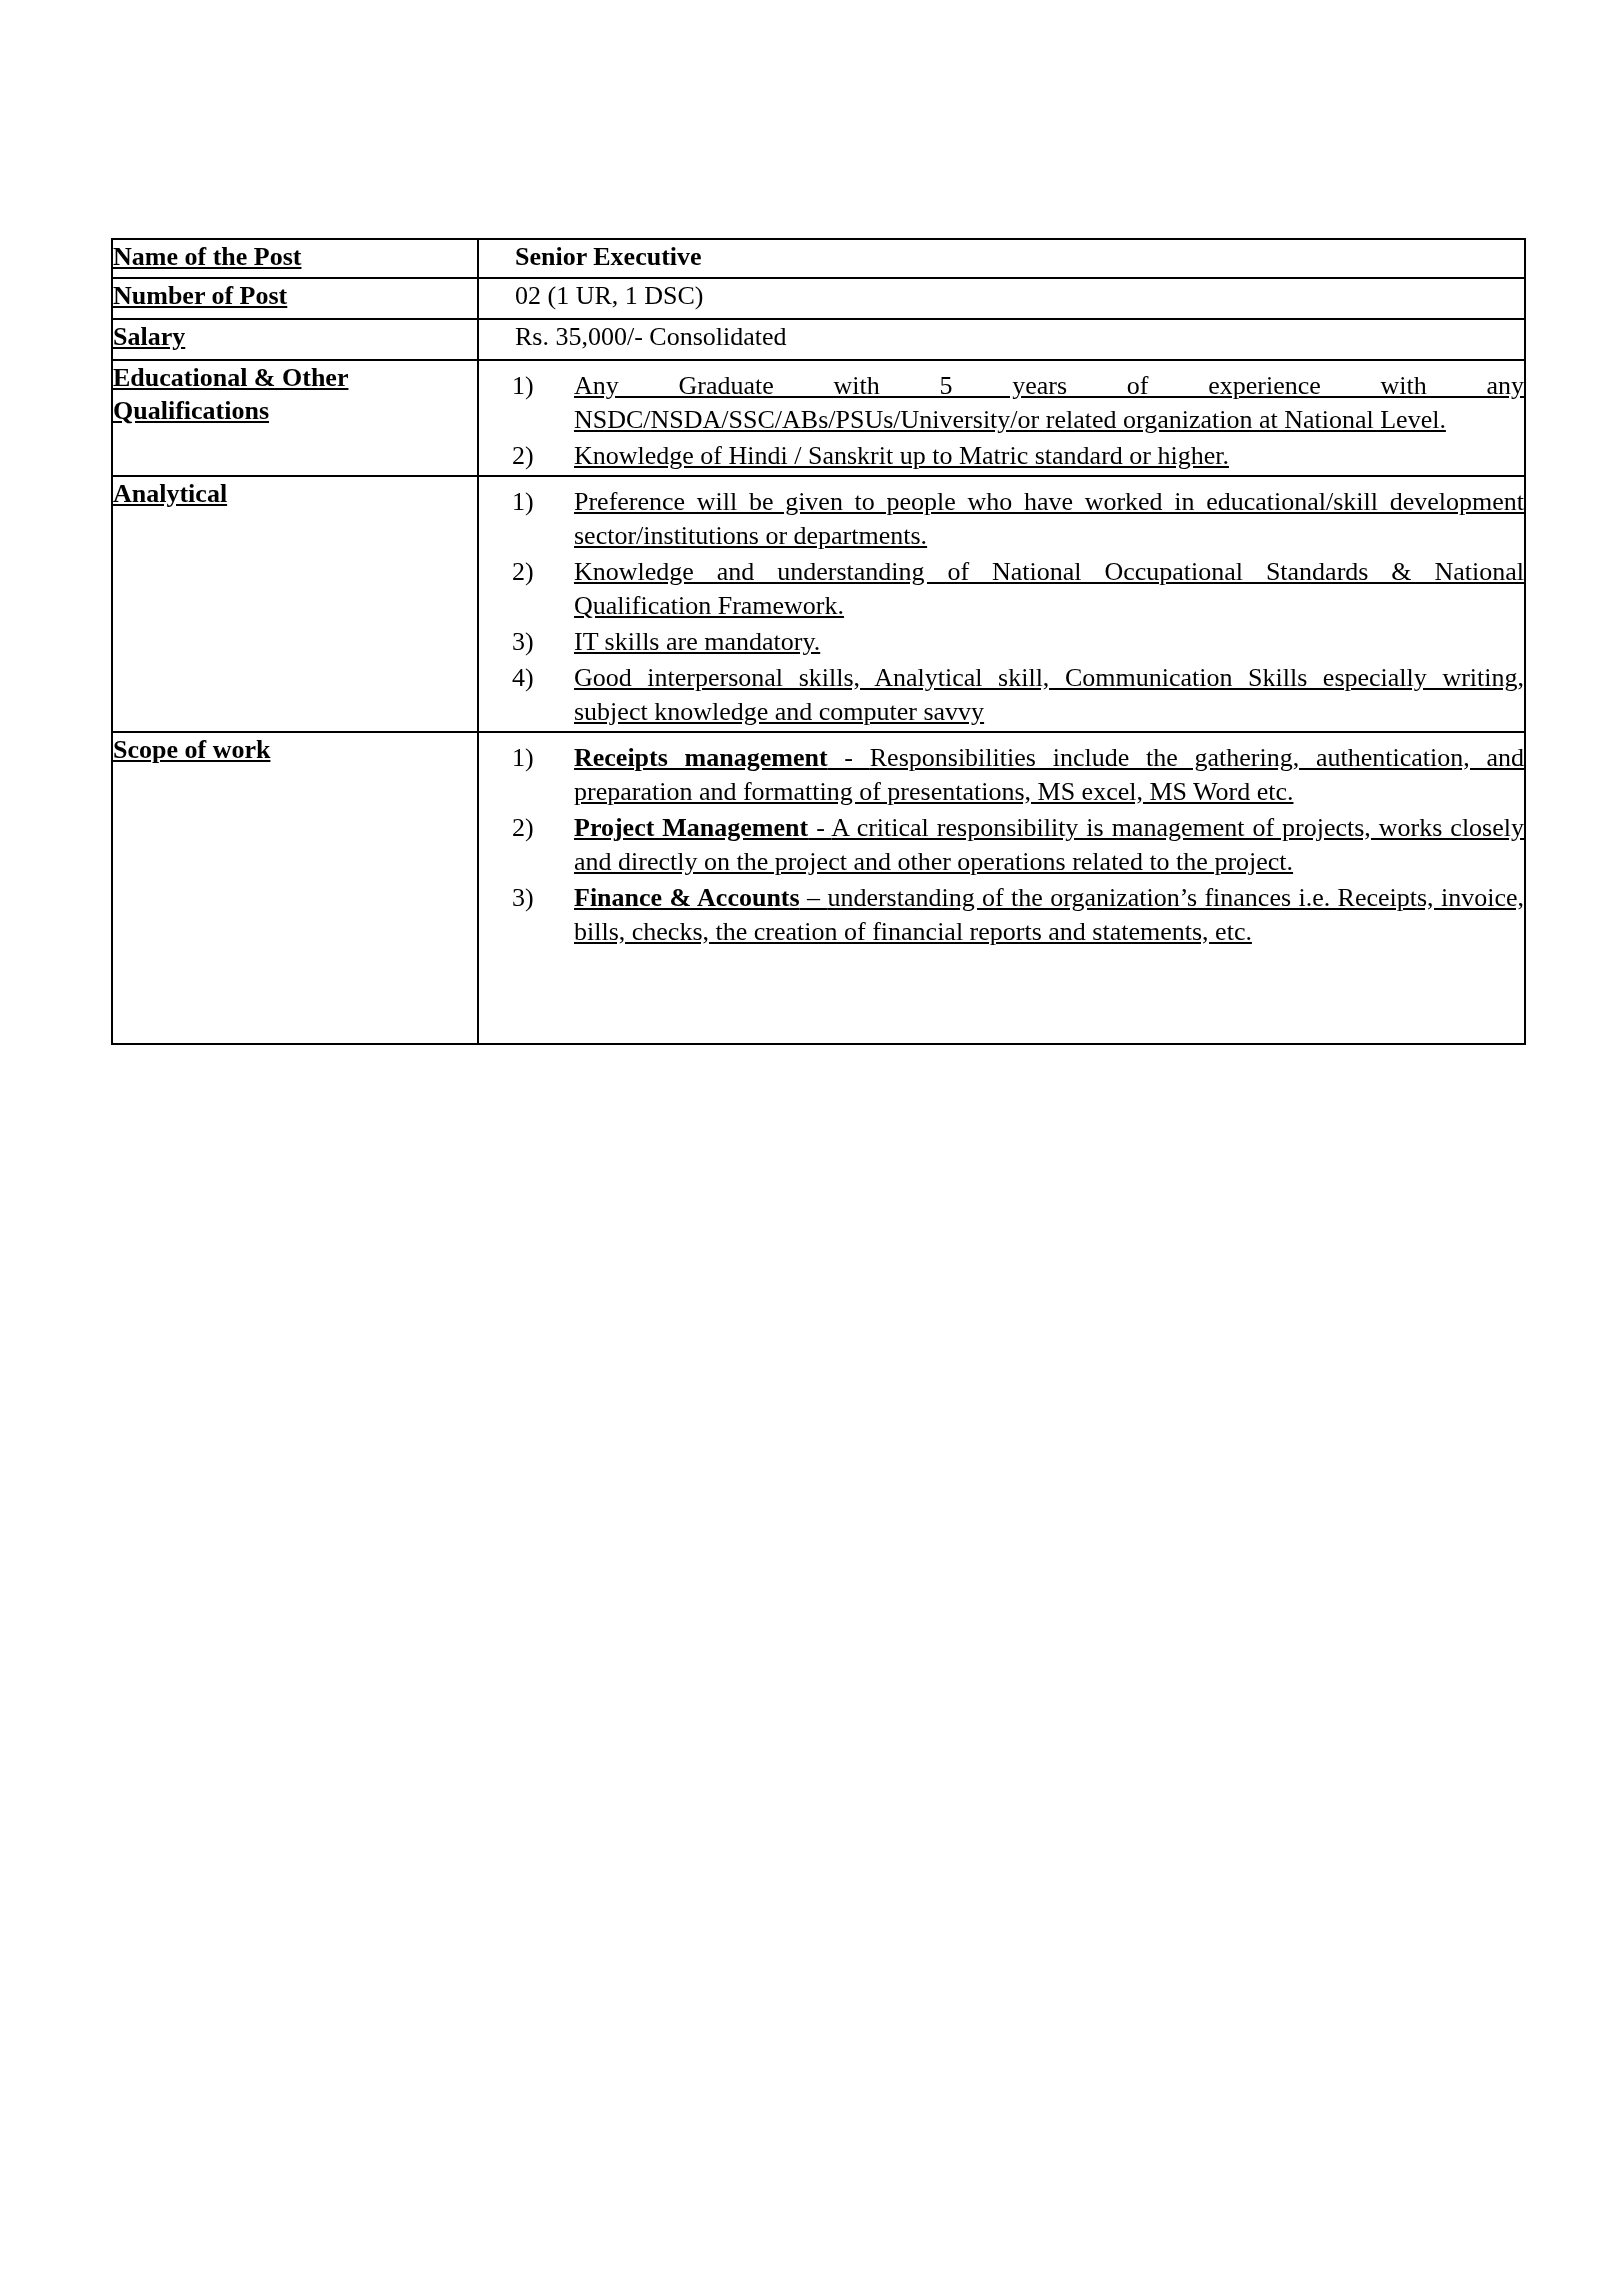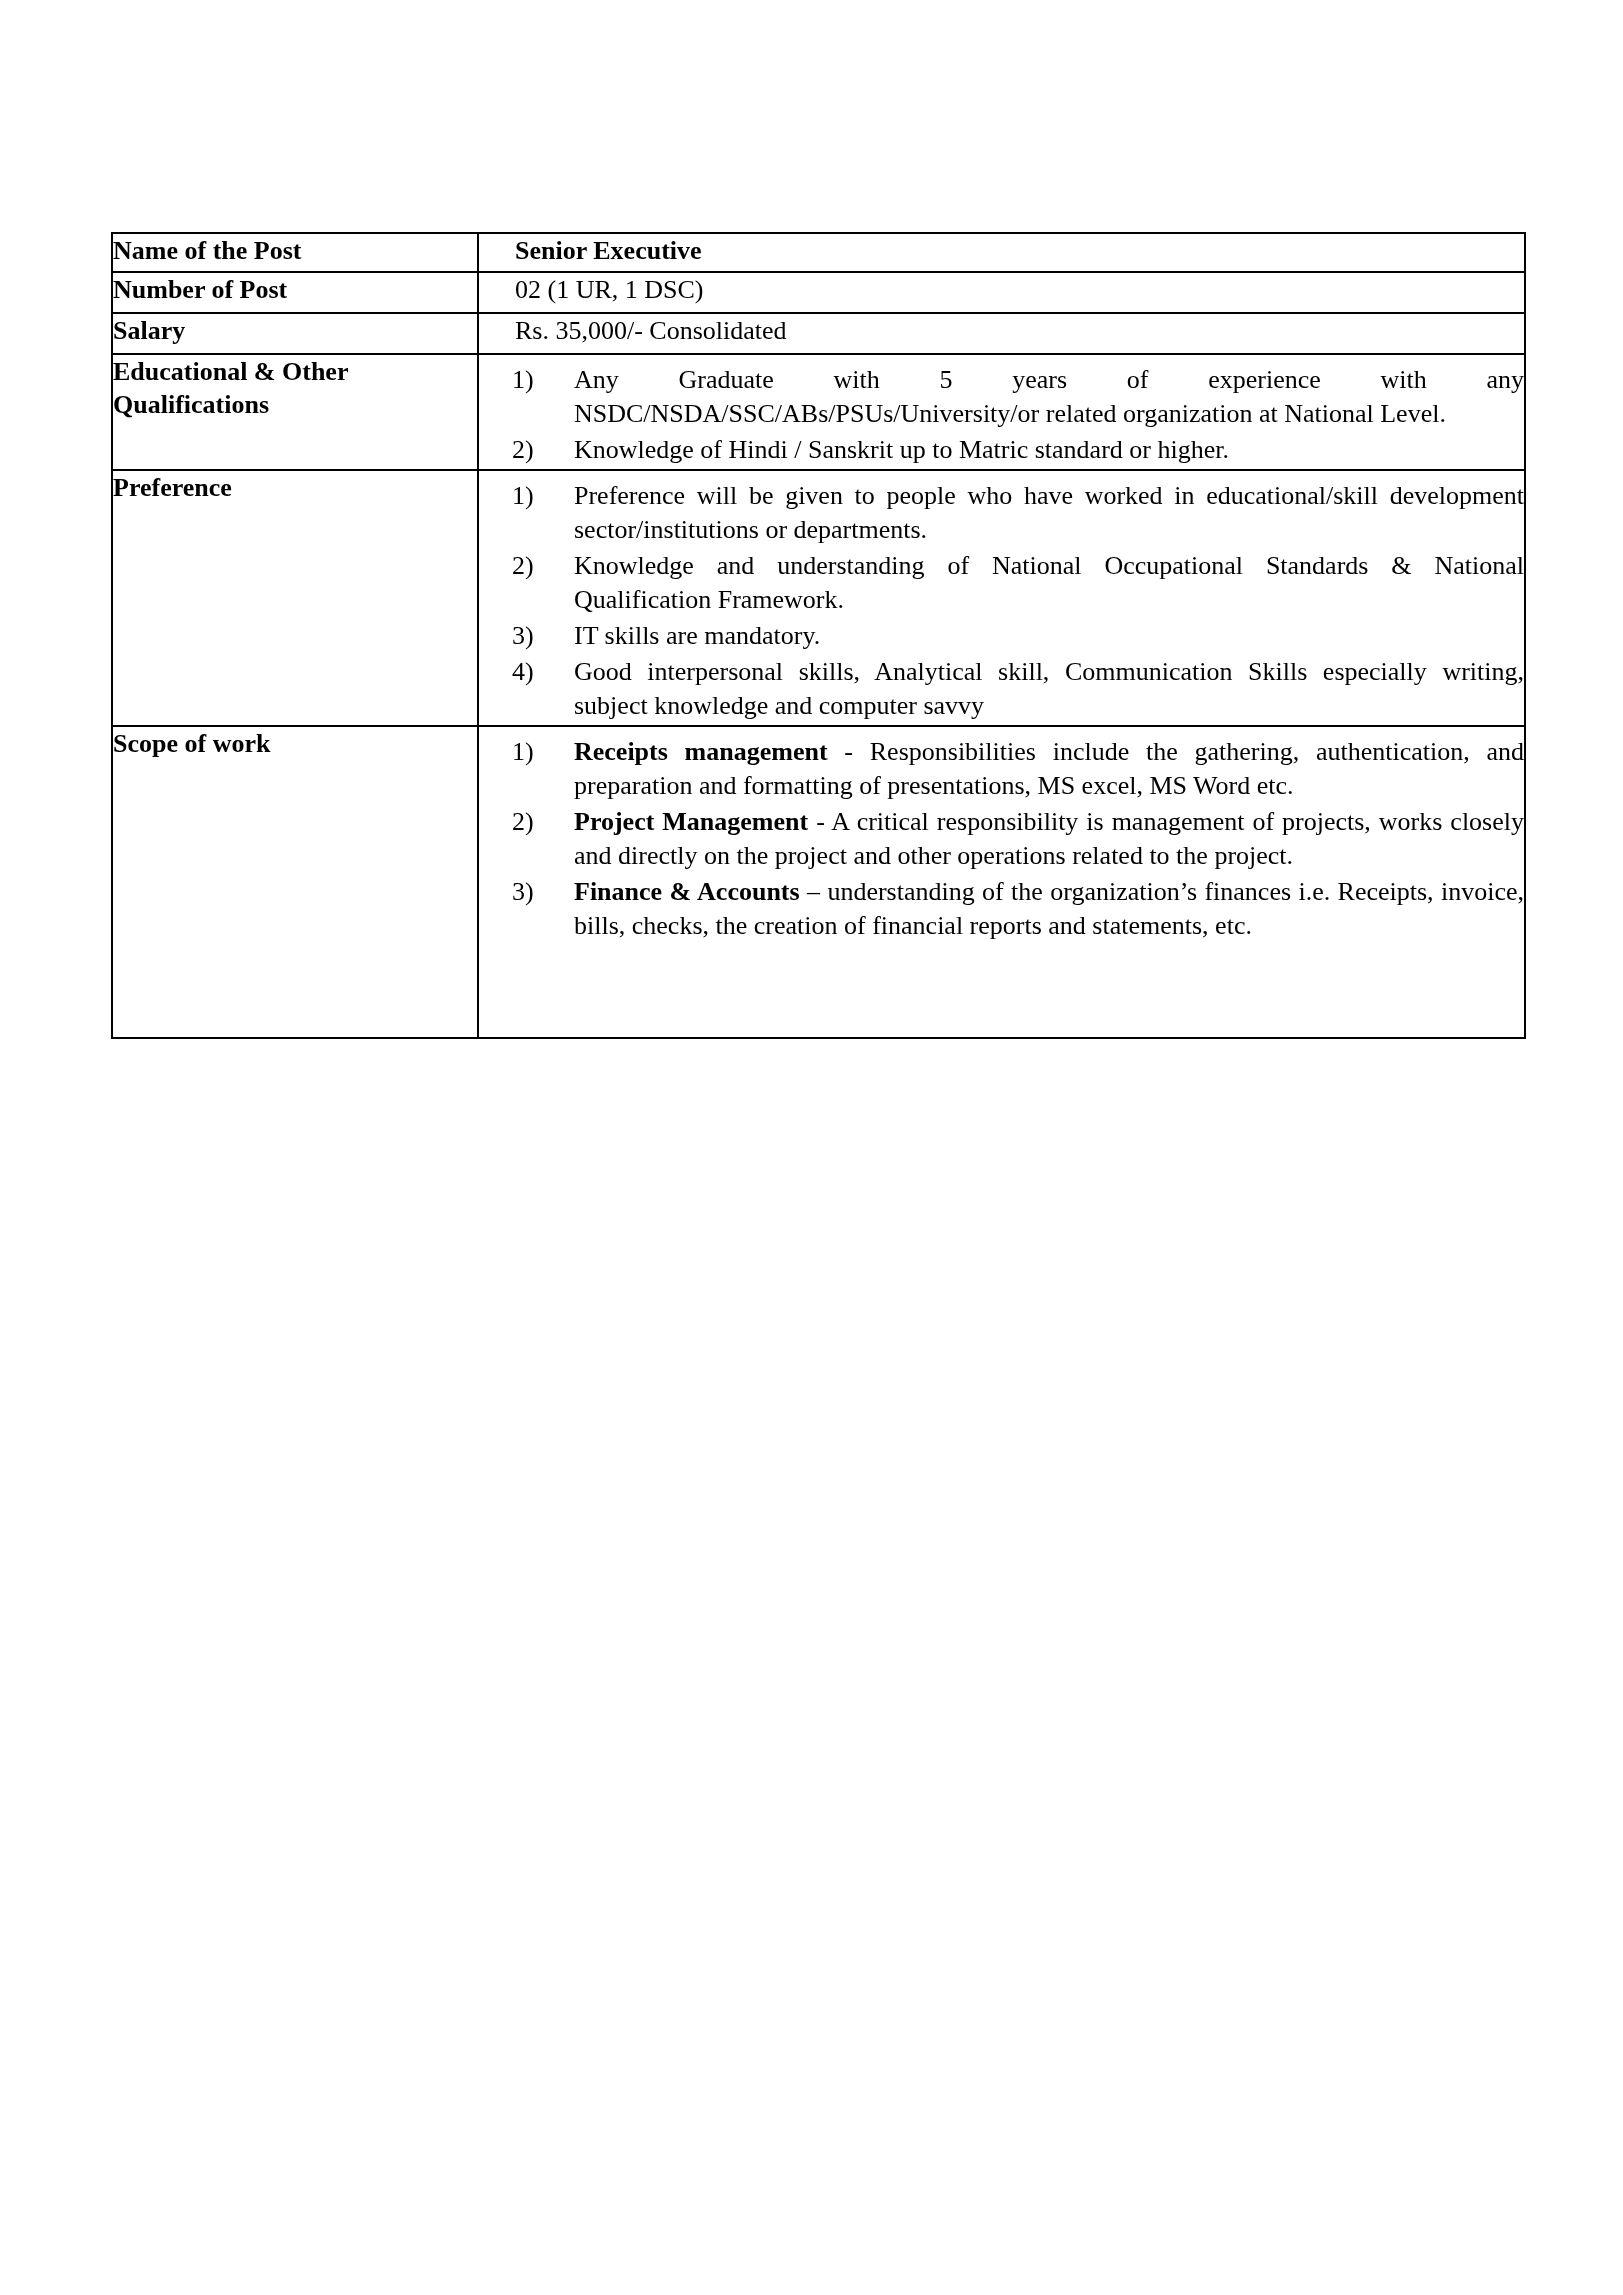--- a/index.html
+++ b/index.html
@@ -16,24 +16,25 @@
     color: #000000;
   }
   .page {
     position: absolute;
     inset: 0;
     background: #ffffff;
   }
   table.post-table {
     position: absolute;
     left: 111px;
-    top: 232px;
+    top: 238px;
     width: 1413px;
     border-collapse: collapse;
     table-layout: fixed;
+    text-decoration: underline;
   }
   table.post-table td {
     border: 2px solid #000000;
     vertical-align: top;
     padding: 0;
   }
   col.c-label { width: 366px; }
   col.c-value { width: 1047px; }
 
   td.label-cell {
@@ -105,21 +106,21 @@
         <tr>
           <td class="label-cell"><span>Educational &amp; Other Qualifications</span></td>
           <td class="value-cell list-cell">
             <ol class="item-list">
               <li><span class="item-number">1)</span><span class="item-text">Any Graduate with 5 years of experience with any NSDC/NSDA/SSC/ABs/PSUs/University/or related organization at National Level.</span></li>
               <li><span class="item-number">2)</span><span class="item-text">Knowledge of Hindi / Sanskrit up to Matric standard or higher.</span></li>
             </ol>
           </td>
         </tr>
         <tr>
-          <td class="label-cell"><span>Preference</span></td>
+          <td class="label-cell"><span>Analytical</span></td>
           <td class="value-cell list-cell">
             <ol class="item-list">
               <li><span class="item-number">1)</span><span class="item-text">Preference will be given to people who have worked in educational/skill development sector/institutions or departments.</span></li>
               <li><span class="item-number">2)</span><span class="item-text">Knowledge and understanding of National Occupational Standards &amp; National Qualification Framework.</span></li>
               <li><span class="item-number">3)</span><span class="item-text">IT skills are mandatory.</span></li>
               <li><span class="item-number">4)</span><span class="item-text">Good interpersonal skills, Analytical skill, Communication Skills especially writing, subject knowledge and computer savvy</span></li>
             </ol>
           </td>
         </tr>
         <tr>

